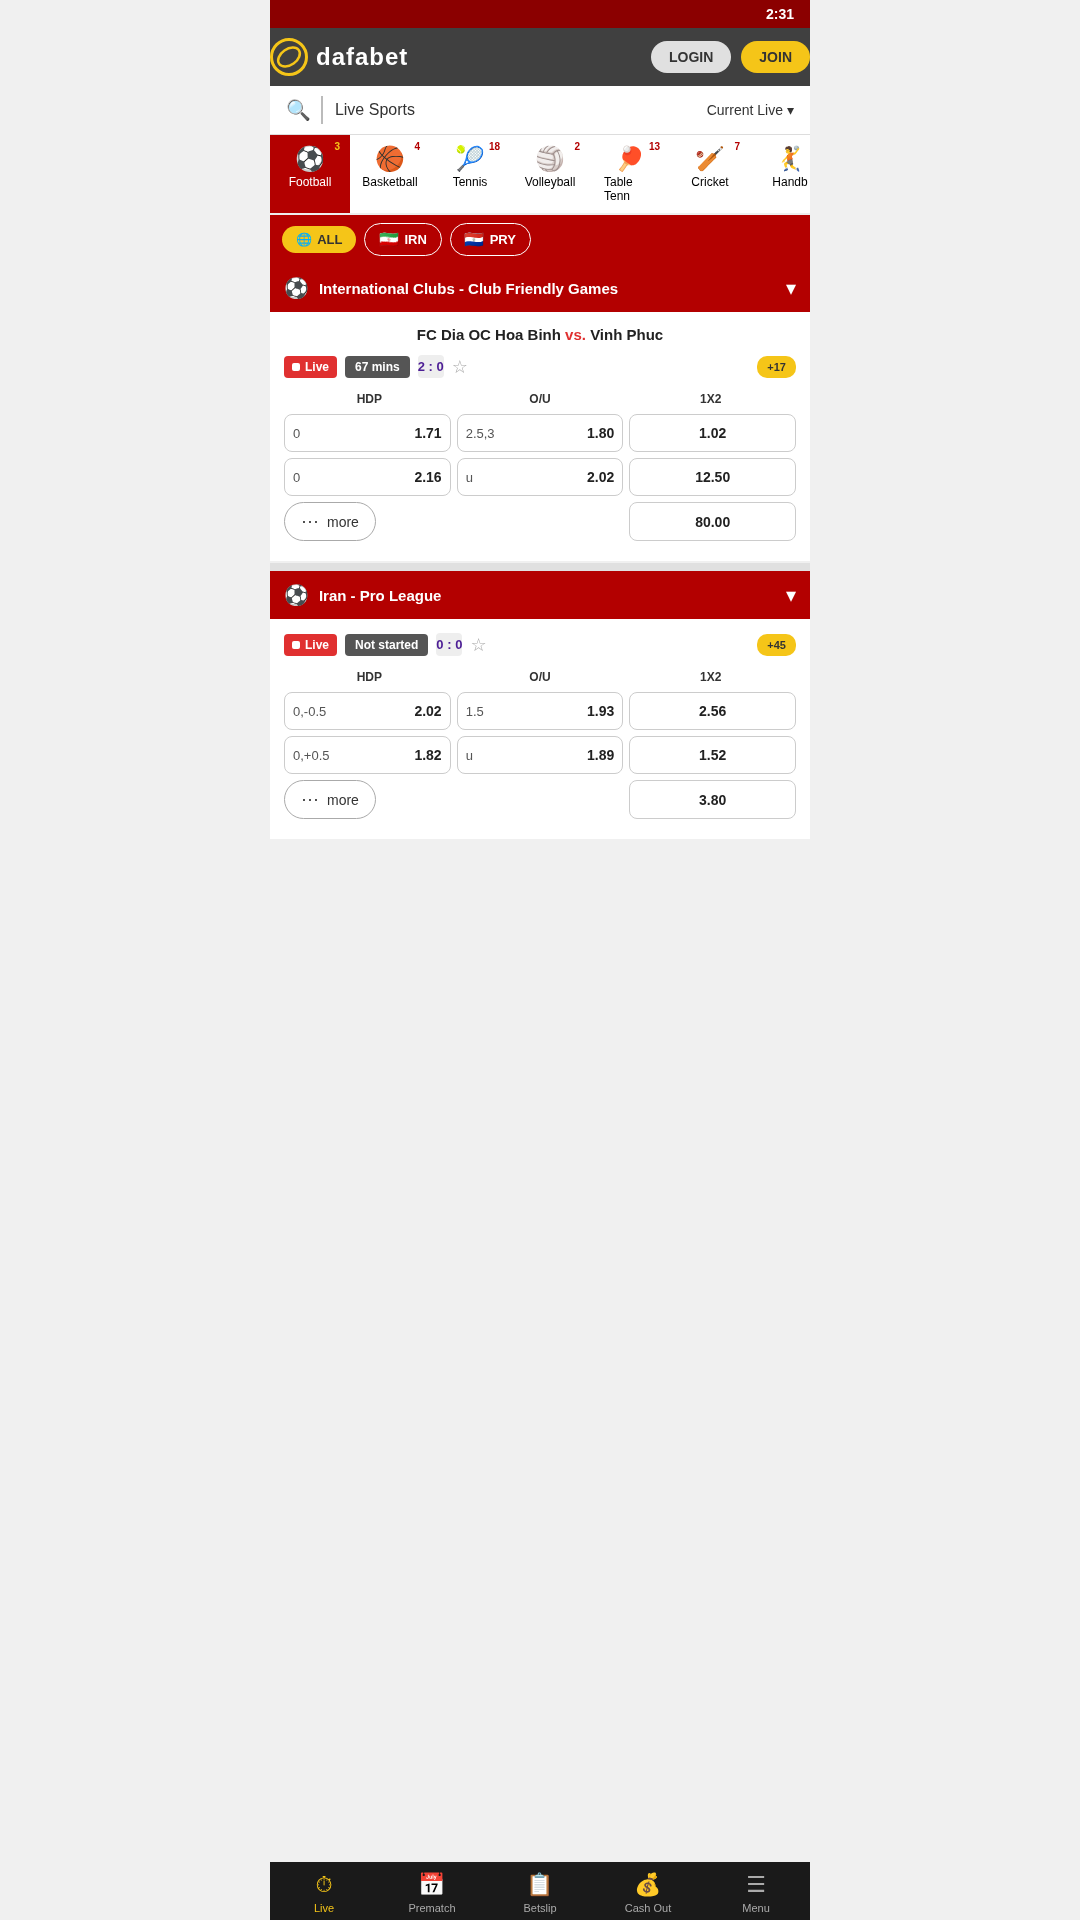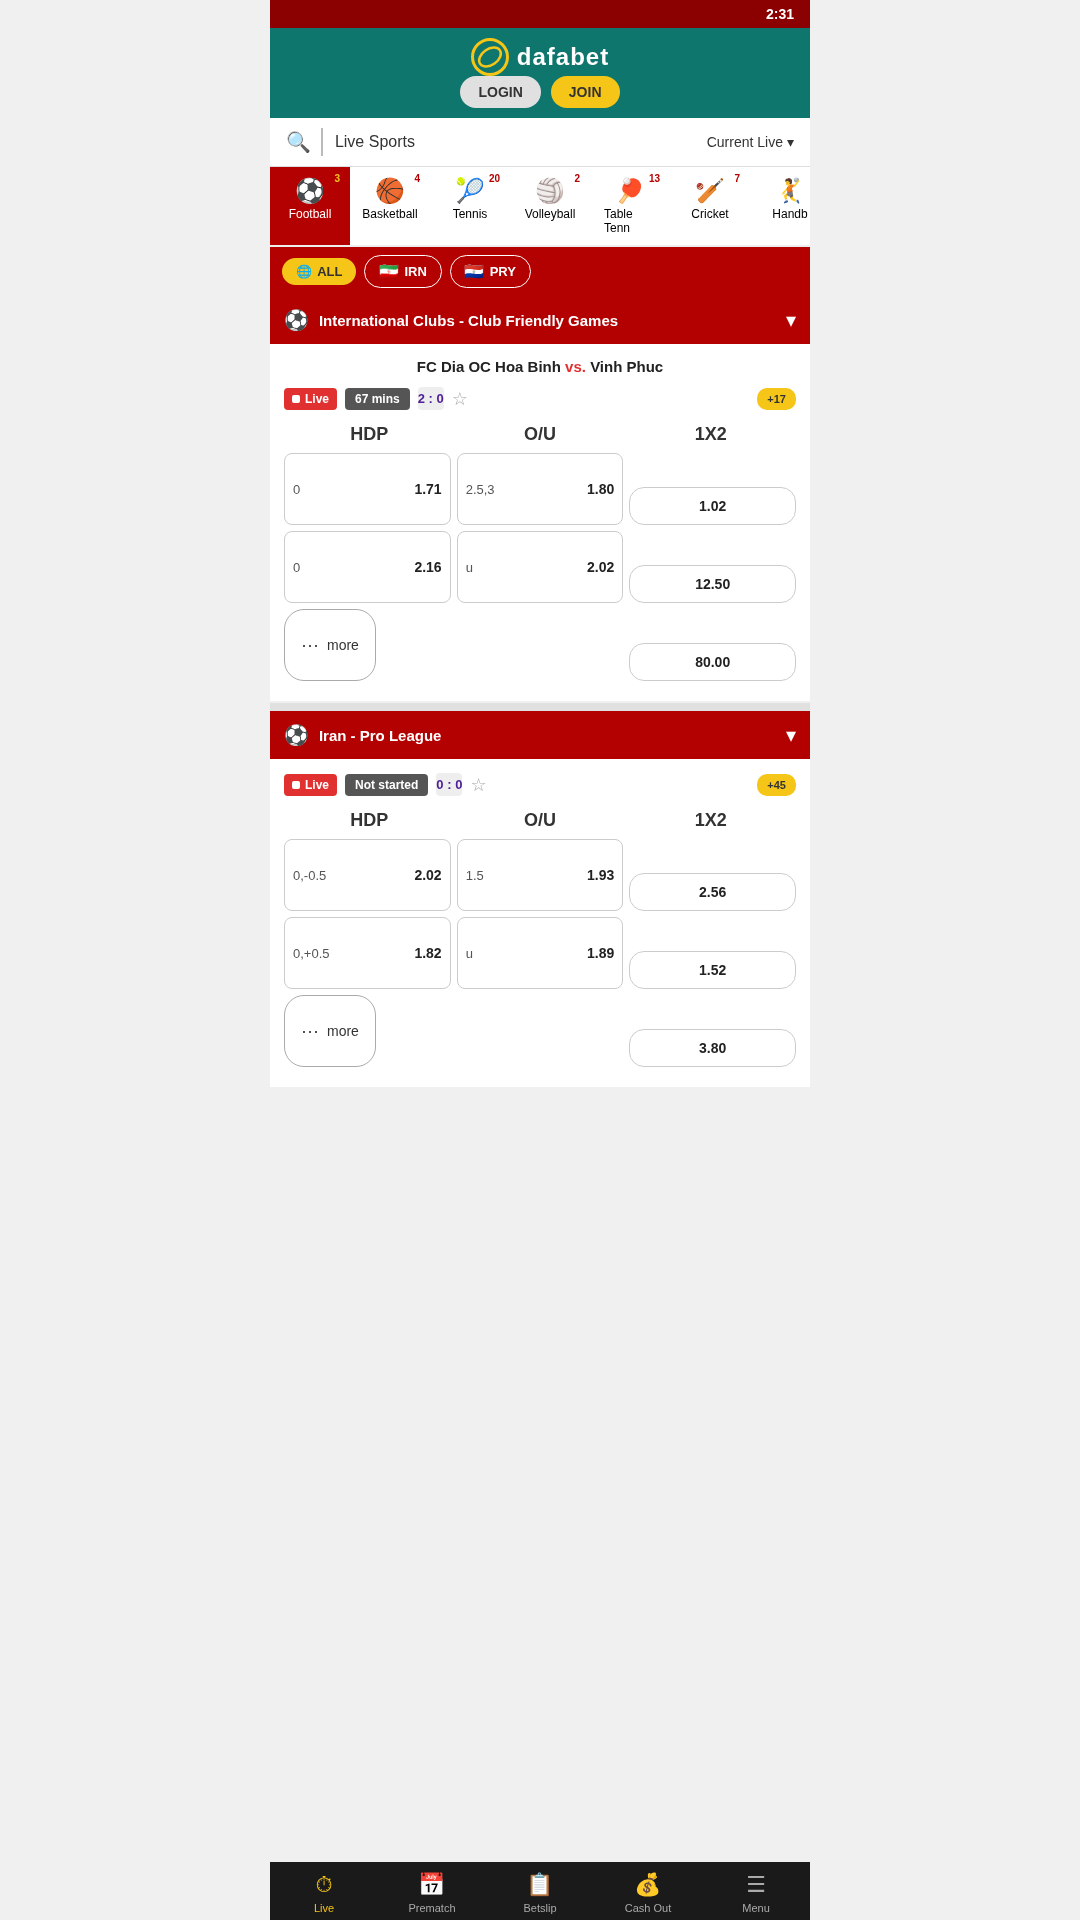--- a/index.html
+++ b/index.html
@@ -16,26 +16,25 @@
     .status-bar {
       background: #8b0000;
       color: white;
       text-align: right;
       padding: 6px 16px;
       font-size: 14px;
       font-weight: bold;
     }
     
     .header {
-      background: #0f766e;
+      background: #404040;
       display: flex;
       align-items: center;
       justify-content: space-between;
-      padding: 10px 16px;
-      flex-direction: column;
+      padding: 10px 0;
     }
     .logo {
       display: flex;
       align-items: center;
       gap: 8px;
     }
     .logo-icon {
       width: 38px;
       height: 38px;
       border: 3px solid #f5c518;
@@ -293,21 +292,21 @@
       border-radius: 10px;
     }
     
     .betting-headers {
       display: grid;
       grid-template-columns: 1fr 1fr 1fr;
       text-align: center;
       margin-bottom: 8px;
     }
     .betting-header {
-      font-size: 18px;
+      font-size: 12px;
       font-weight: bold;
       color: #333;
     }
     .betting-grid {
       display: grid;
       grid-template-columns: 1fr 1fr 1fr;
       gap: 6px;
       margin-bottom: 6px;
     }
     .bet-cell {
@@ -315,29 +314,28 @@
       border-radius: 8px;
       padding: 10px 8px;
       display: flex;
       justify-content: space-between;
       align-items: center;
       cursor: pointer;
       font-size: 14px;
     }
     .bet-cell-center {
       border: 1.5px solid #ccc;
-      border-radius: 15px;
+      border-radius: 8px;
       padding: 10px 8px;
       display: flex;
       justify-content: center;
       align-items: center;
       cursor: pointer;
       font-size: 14px;
       font-weight: bold;
-      margin-top: 34px;
     }
     .bet-label {
       color: #555;
       font-size: 13px;
     }
     .bet-value {
       font-weight: bold;
       color: #222;
     }
     .more-btn {
@@ -430,21 +428,21 @@
     <span class="sport-tab-count">3</span>
     <span class="sport-tab-icon">⚽</span>
     <span class="sport-tab-label">Football</span>
   </div>
     <div class="sport-tab">
     <span class="sport-tab-count">4</span>
     <span class="sport-tab-icon">🏀</span>
     <span class="sport-tab-label">Basketball</span>
   </div>
     <div class="sport-tab">
-    <span class="sport-tab-count">20</span>
+    <span class="sport-tab-count">18</span>
     <span class="sport-tab-icon">🎾</span>
     <span class="sport-tab-label">Tennis</span>
   </div>
     <div class="sport-tab">
     <span class="sport-tab-count">2</span>
     <span class="sport-tab-icon">🏐</span>
     <span class="sport-tab-label">Volleyball</span>
   </div>
     <div class="sport-tab">
     <span class="sport-tab-count">13</span>

